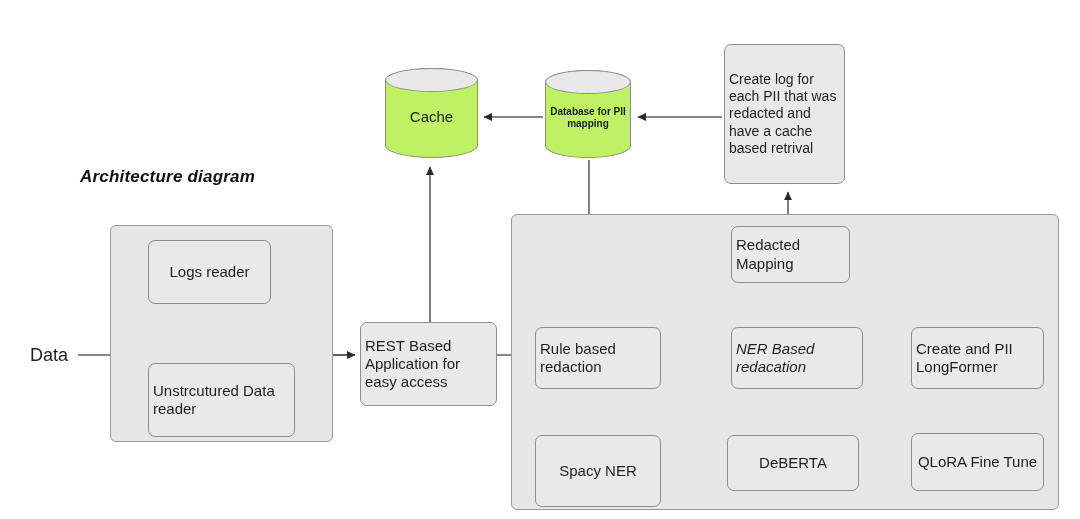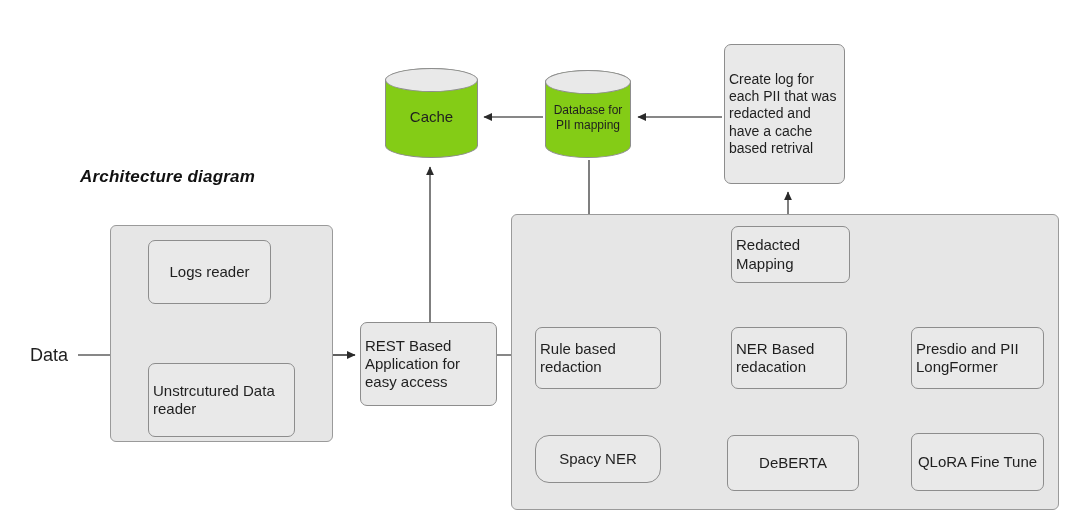--- a/index.html
+++ b/index.html
@@ -28,21 +28,21 @@
     border-radius:7px;
     display:flex;align-items:center;justify-content:center;
     font-size:15px;
     line-height:1.22;
     padding:2px 4px;
   }
   .box span{display:block;}
 
   
   .cyl{
-    background:#84cc16;
+    background:#bef264;
     border:1px solid #8d8d8d;
     border-radius:50% / 14%;
     display:flex;align-items:center;justify-content:center;
     text-align:center;font-size:15px;line-height:1.22;
   }
   .cyl .lid{
     position:absolute;left:-1px;right:-1px;top:-1px;height:22px;
     border:1px solid #8d8d8d;
     border-radius:50%;
     background:#e9e9e9;
@@ -130,46 +130,46 @@
     <span>REST Based Application for easy access</span>
   </div>
 
   <div class="node cyl" style="left:385px;top:68px;width:93px;height:90px;">
     <div class="lid"></div>
     <div class="cyl-label">Cache</div>
   </div>
 
   <div class="node cyl" style="left:545px;top:70px;width:86px;height:88px;">
     <div class="lid"></div>
-    <div class="cyl-label" style="font-size:12px;">Database for PII mapping</div>
+    <div class="cyl-label" style="font-size:10px;font-weight:bold;">Database for PII mapping</div>
   </div>
 
   <div class="node box" style="left:724px;top:44px;width:121px;height:140px;font-size:14px;">
     <span>Create log for each PII that was redacted and have a cache based retrival</span>
   </div>
 
   <div class="node panel" style="left:511px;top:214px;width:548px;height:296px;"></div>
 
   <div class="node box" style="left:731px;top:226px;width:119px;height:57px;">
     <span>Redacted Mapping</span>
   </div>
 
   <div class="node box" style="left:535px;top:327px;width:126px;height:62px;">
     <span>Rule based redaction</span>
   </div>
 
-  <div class="node box" style="left:731px;top:327px;width:116px;height:62px;">
+  <div class="node box" style="left:731px;top:327px;width:132px;height:62px;font-style:italic;">
     <span>NER Based redacation</span>
   </div>
 
   <div class="node box" style="left:911px;top:327px;width:133px;height:62px;">
-    <span>Presdio and PII LongFormer</span>
+    <span>Create and PII LongFormer</span>
   </div>
 
-  <div class="node box" style="left:535px;top:435px;width:126px;height:48px;border-radius:14px;">
+  <div class="node box" style="left:535px;top:435px;width:126px;height:72px;">
     <span>Spacy NER</span>
   </div>
 
   <div class="node box" style="left:911px;top:433px;width:133px;height:58px;">
     <span>QLoRA Fine Tune</span>
   </div>
 
   <div class="node box" style="left:727px;top:435px;width:132px;height:56px;">
     <span>DeBERTA</span>
   </div>

